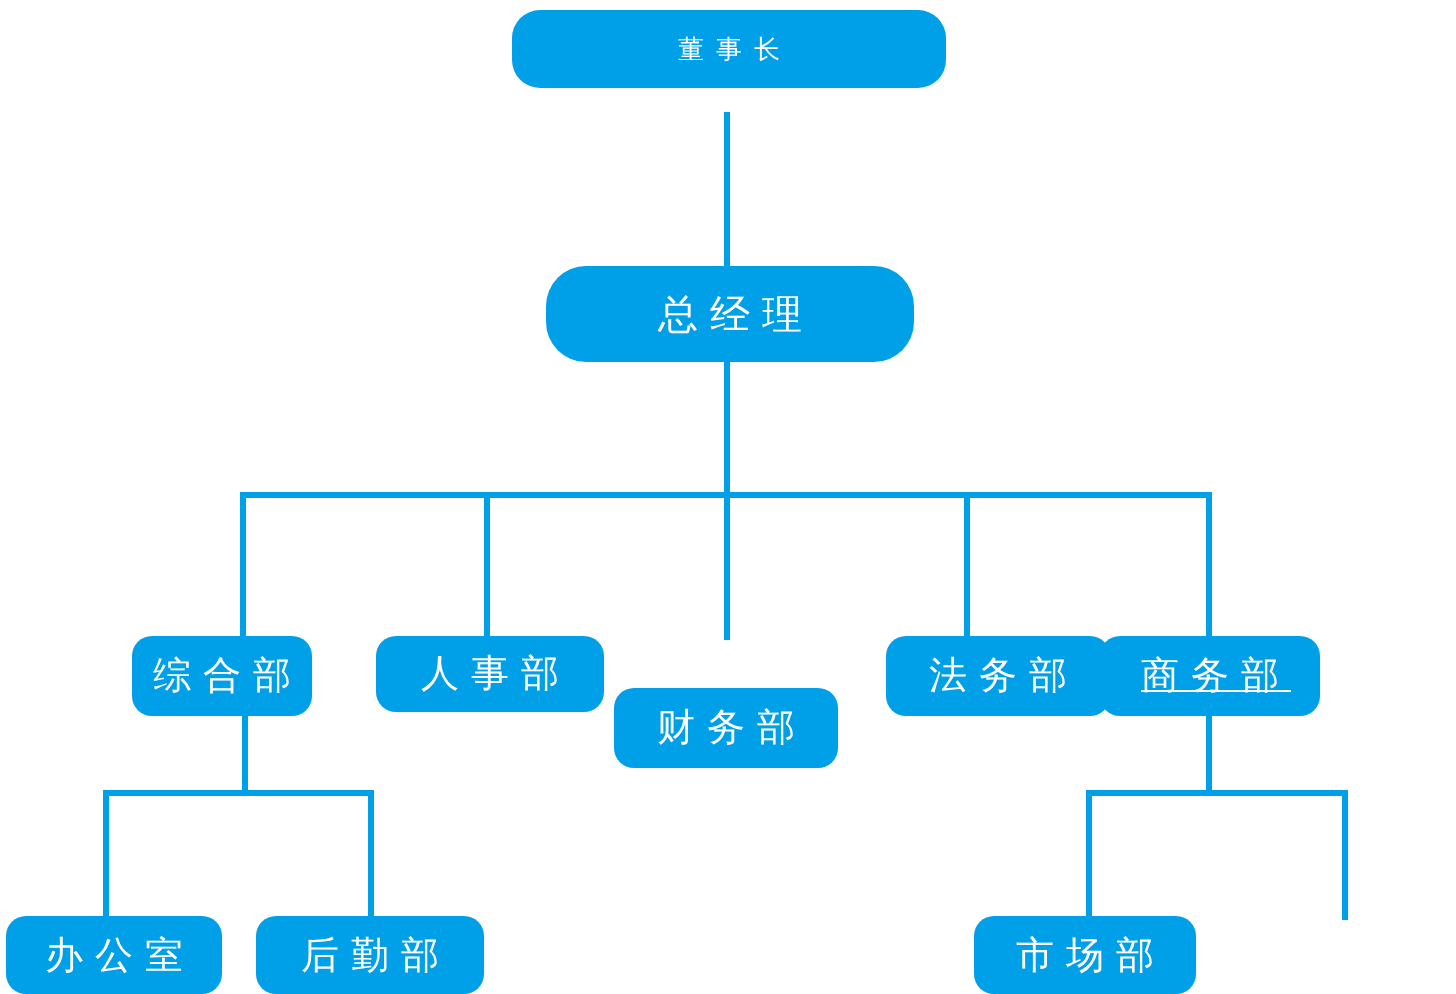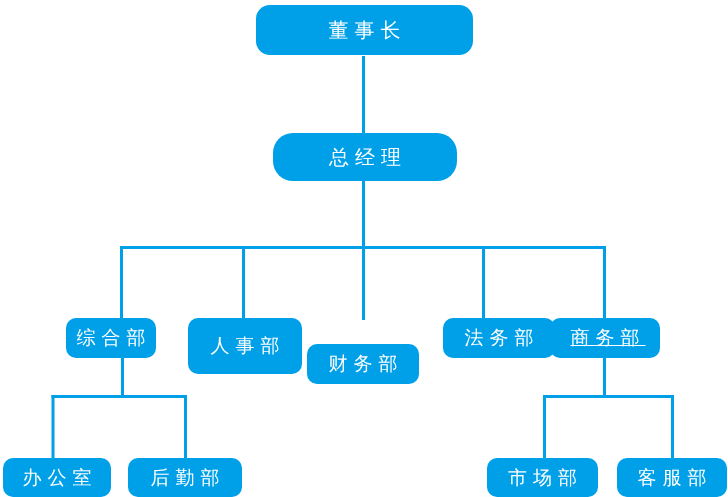--- a/index.html
+++ b/index.html
@@ -39,26 +39,26 @@
     justify-content: center;
     border-radius: 10px;
     font-size: 19px;
     letter-spacing: 6px;
     text-indent: 6px;
     white-space: nowrap;
     cursor: default;
     user-select: none;
   }
   
-  .n-chairman { left: 256px; top: 5px;  width: 217px; height: 50px; border-radius: 14px; font-size: 20px; }
+  .n-chairman { left: 256px; top: 5px;  width: 217px; height: 39px; border-radius: 14px; font-size: 13px; }
   
   .n-gm       { left: 273px; top: 133px; width: 184px; height: 48px; border-radius: 20px; font-size: 20px; }
   
   .n-zonghe   { left: 66px;  top: 318px; width: 90px; height: 40px; }
-  .n-renshi   { left: 188px; top: 318px; width: 114px; height: 56px; }
+  .n-renshi   { left: 188px; top: 318px; width: 114px; height: 38px; }
   .n-caiwu    { left: 307px; top: 318px; width: 112px; height: 40px; margin-top: 26px; }
   .n-fawu     { left: 429px; top: 318px; width: 112px; height: 40px; margin-left: 14px; }
   .n-shangwu  { left: 550px; top: 318px; width: 110px; height: 40px; text-decoration: underline; }
   
   .n-bangong  { left: 3px;   top: 458px; width: 108px; height: 39px; }
   .n-houqin   { left: 128px; top: 458px; width: 114px; height: 39px; }
   .n-shichang { left: 487px; top: 458px; width: 111px; height: 39px; }
   .n-kefu     { left: 617px; top: 458px; width: 110px; height: 39px; }
 </style>
 </head>
@@ -93,15 +93,14 @@
   <div class="node n-chairman">董事长</div>
   <div class="node n-gm">总经理</div>
   <div class="node n-zonghe">综合部</div>
   <div class="node n-renshi">人事部</div>
   <div class="node n-caiwu">财务部</div>
   <div class="node n-fawu">法务部</div>
   <div class="node n-shangwu">商务部</div>
   <div class="node n-bangong">办公室</div>
   <div class="node n-houqin">后勤部</div>
   <div class="node n-shichang">市场部</div>
-  <div class="node n-kefu">客服部</div>
 
 </div>
 
 </body></html>

